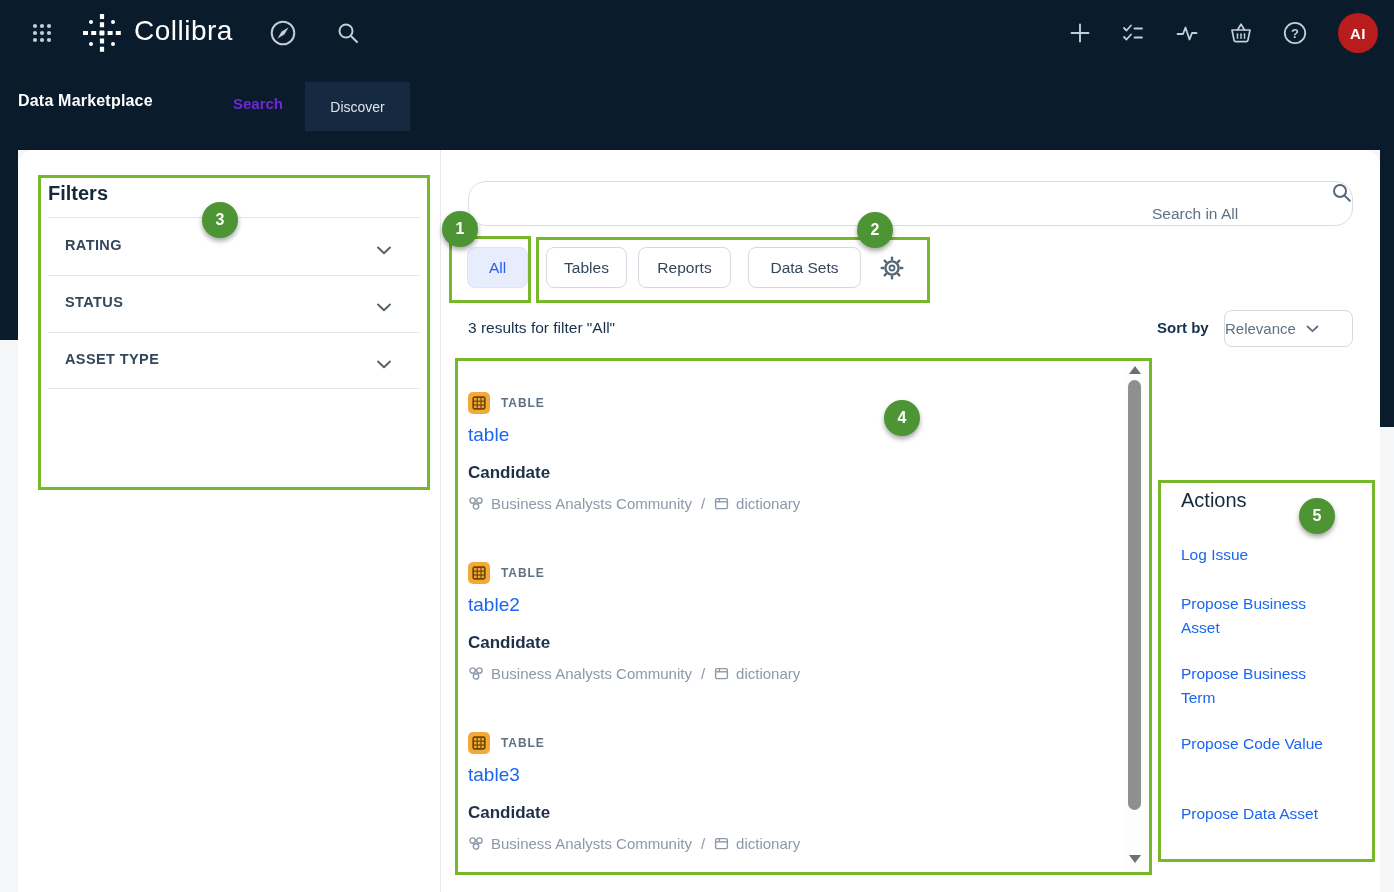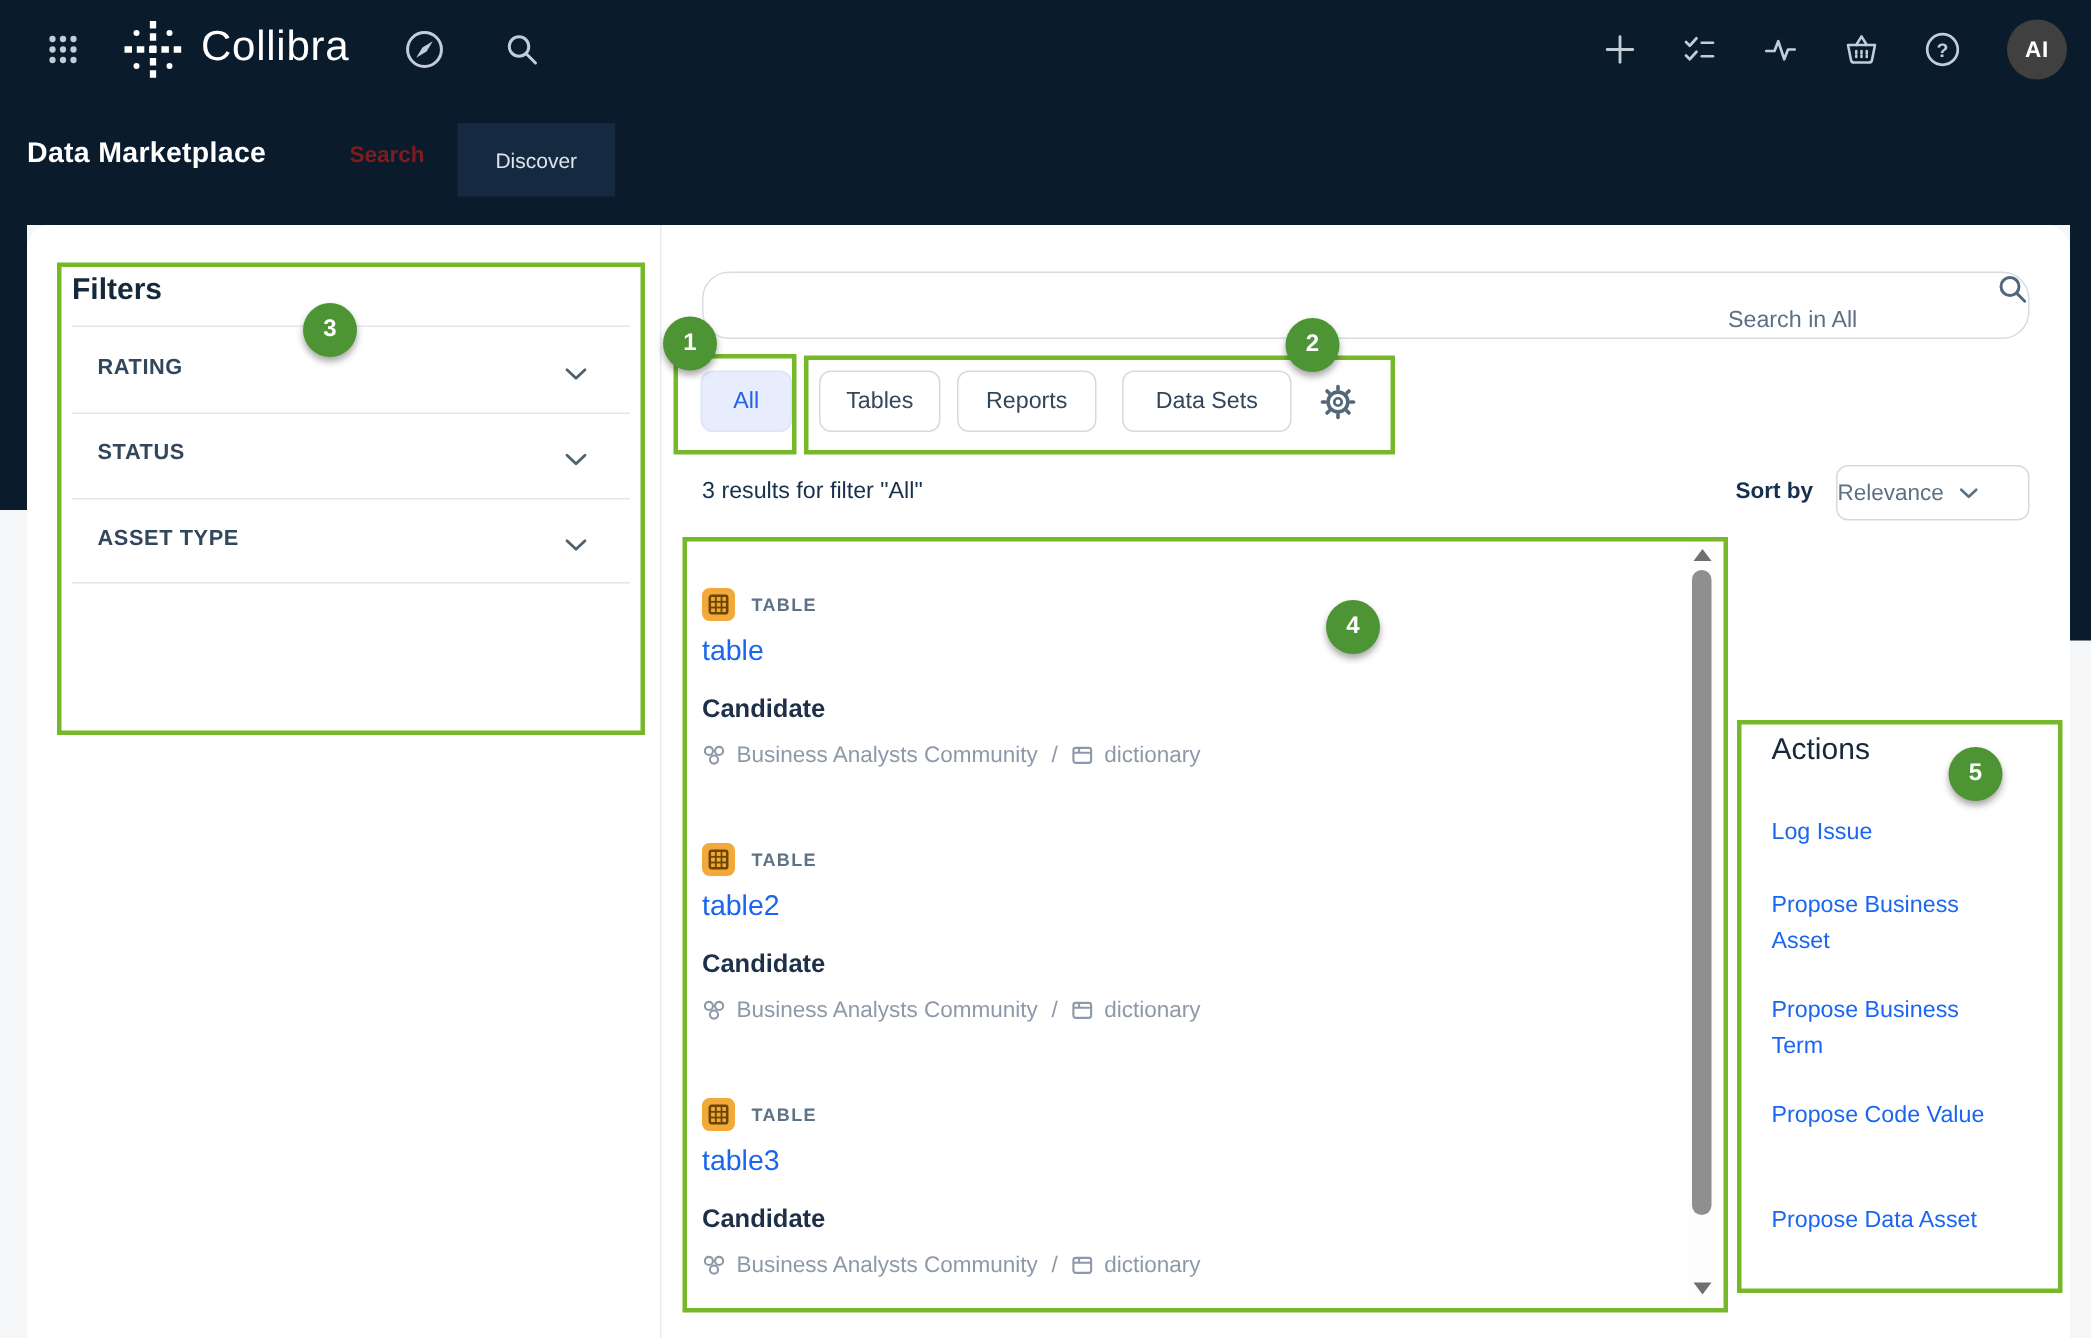--- a/index.html
+++ b/index.html
@@ -8,24 +8,24 @@
 
   
   .hdr        { position:absolute; top:0; left:0; width:1394px; height:150px; background:#0a1b2b; z-index:1; }
   .edge-left  { position:absolute; top:150px; left:0; width:18px; height:190px; background:#0a1b2b; }
   .edge-right { position:absolute; top:150px; right:0; width:14px; height:277px; background:#0a1b2b; }
   .card       { position:absolute; top:150px; left:18px; width:1362px; height:742px; background:#ffffff; border-radius:16px 16px 0 0; z-index:2; }
   .layer      { position:absolute; inset:0; z-index:3; }
 
   .hicon { position:absolute; cursor:pointer; display:flex; align-items:center; justify-content:center; }
   .brand-text { position:absolute; left:134px; top:15px; color:#ffffff; font-size:28px; font-weight:500; letter-spacing:.5px; }
-  .avatar { position:absolute; left:1338px; top:13px; width:40px; height:40px; border-radius:50%; background:#404040; color:#fff; font-size:15px; font-weight:700; letter-spacing:.5px; display:flex; align-items:center; justify-content:center; cursor:pointer; }
-
-  .app-title { position:absolute; left:18px; top:92px; color:#ffffff; font-size:19px; font-weight:700; letter-spacing:.2px; }
-  .nav-search { position:absolute; left:233px; top:95px; color:#7f1d1d; font-size:15px; font-weight:600; cursor:pointer; }
+  .avatar { position:absolute; left:1338px; top:13px; width:40px; height:40px; border-radius:50%; background:#b91c1c; color:#fff; font-size:15px; font-weight:700; letter-spacing:.5px; display:flex; align-items:center; justify-content:center; cursor:pointer; }
+
+  .app-title { position:absolute; left:18px; top:92px; color:#ffffff; font-size:16px; font-weight:700; letter-spacing:.2px; }
+  .nav-search { position:absolute; left:233px; top:95px; color:#6d28d9; font-size:15px; font-weight:600; cursor:pointer; }
   .nav-discover { position:absolute; left:305px; top:82px; width:105px; height:49px; background:#152a40; color:#dde4eb; font-size:14px; font-weight:500; display:flex; align-items:center; justify-content:center; cursor:pointer; }
 
   
   .v-divider { position:absolute; left:440px; top:150px; width:1px; height:742px; background:#e7eaee; }
   .filters-title { position:absolute; left:48px; top:182px; font-size:20px; font-weight:600; color:#16293c; }
   .f-divider { position:absolute; left:48px; width:372px; height:1px; background:#e3e6ea; }
   .f-row { position:absolute; left:48px; width:372px; height:44px; cursor:pointer; }
   .f-label { position:absolute; left:17px; top:13px; font-size:14.5px; font-weight:600; color:#32475c; letter-spacing:.4px; }
   .f-chev { position:absolute; right:28px; top:17px; }
 

